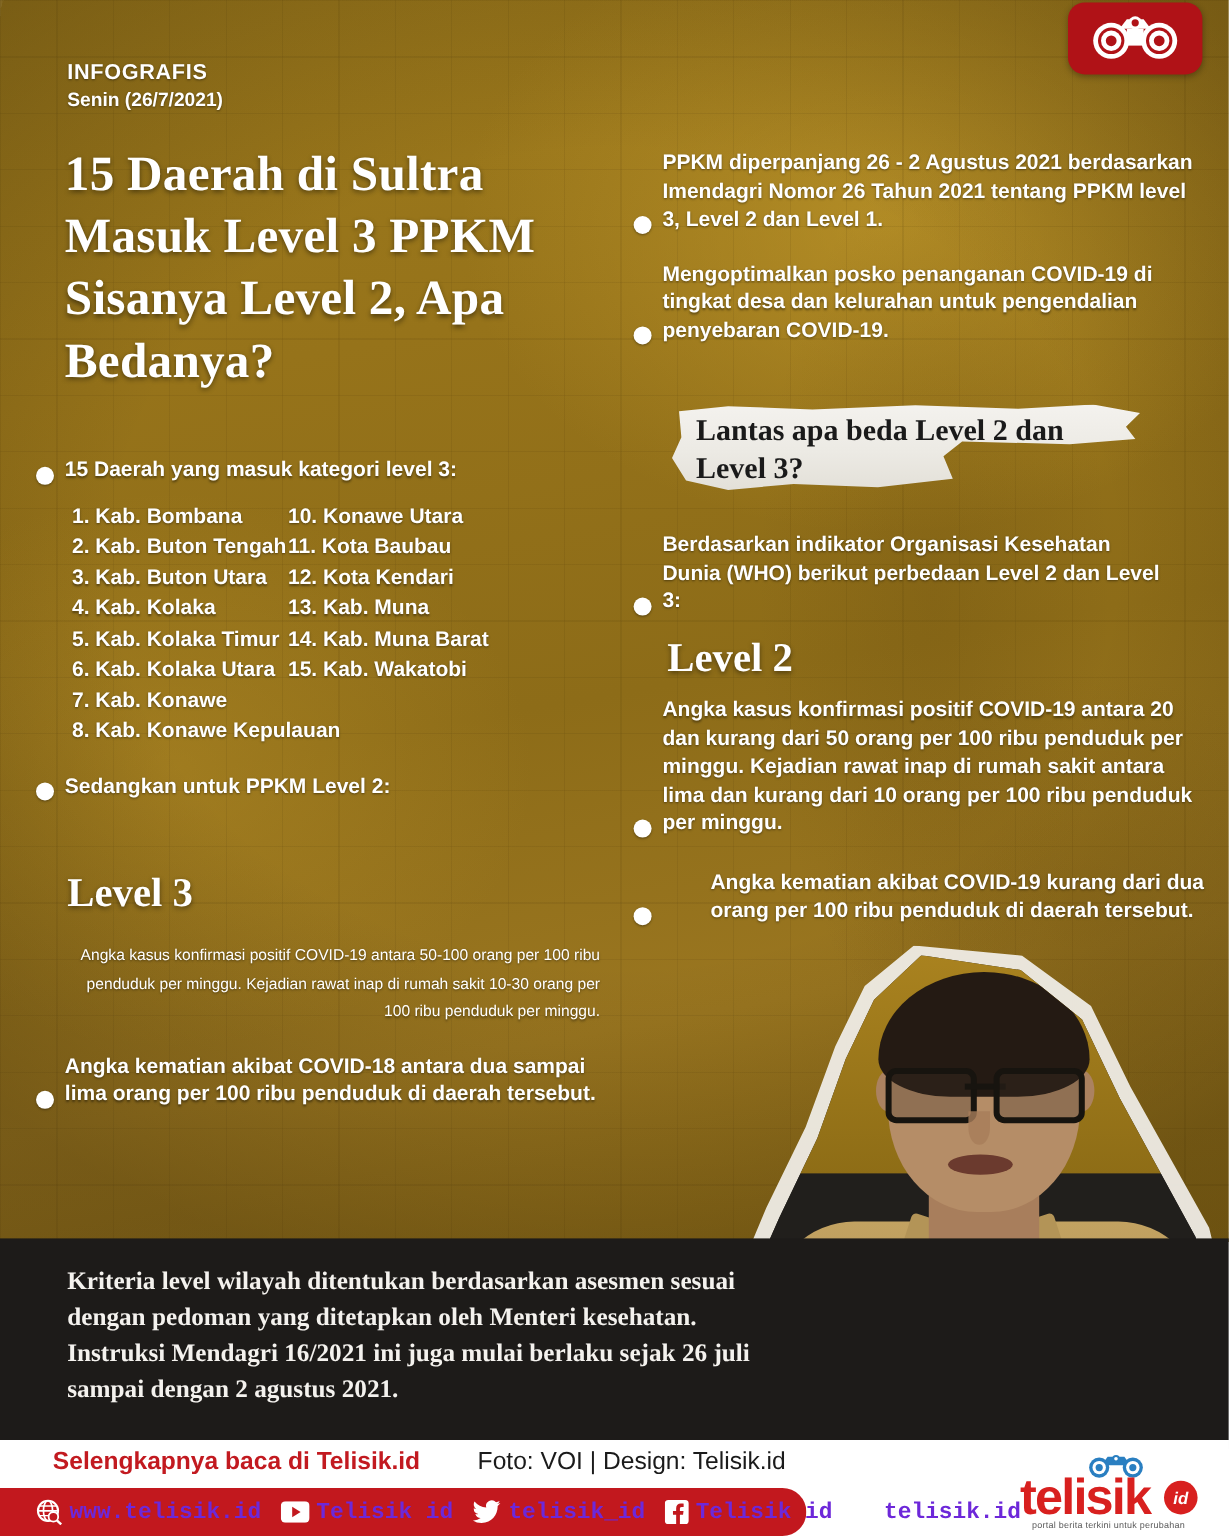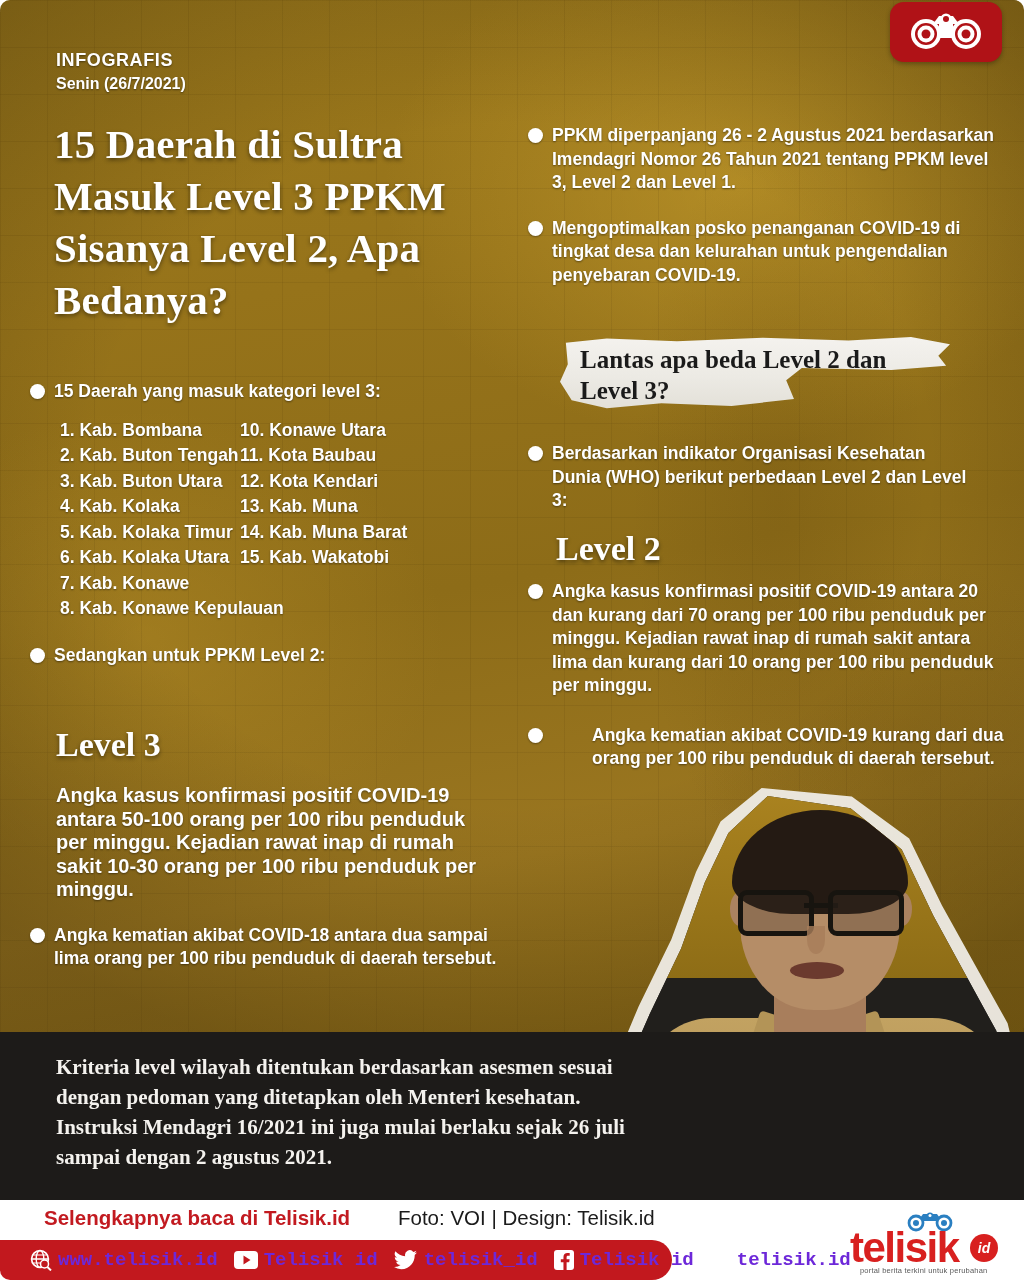--- a/index.html
+++ b/index.html
@@ -1,21 +1,21 @@
 <!DOCTYPE html>
 <html><head>
 <meta charset="utf-8">
 <style>
   html,body{margin:0;padding:0;}
   body{
     width:1024px;height:1280px;overflow:hidden;
     font-family:"Liberation Sans",sans-serif;
     background:#ffffff;
   }
-  .poster{position:relative;width:1024px;height:1280px;overflow:hidden;border-radius:10px;}
+  .poster{position:relative;width:1024px;height:1280px;overflow:hidden;}
 
   
   .paper{
     position:absolute;left:0;top:0;width:1024px;height:1035px;
     background:
       radial-gradient(ellipse 520px 380px at 72% 18%, rgba(201,160,47,.55), rgba(0,0,0,0) 68%),
       radial-gradient(ellipse 430px 330px at 14% 62%, rgba(183,143,40,.45), rgba(0,0,0,0) 70%),
       radial-gradient(ellipse 300px 260px at 88% 72%, rgba(120,88,18,.32), rgba(0,0,0,0) 72%),
       linear-gradient(170deg,#9d7a1c 0%,#96731a 28%,#8d6c18 55%,#9a7620 78%,#8a6916 100%);
   }
@@ -56,32 +56,33 @@
   }
 
   .logo-badge{
     position:absolute;right:22px;top:2px;width:112px;height:60px;
     background:#b01217;border-radius:14px;
     display:flex;align-items:center;justify-content:center;
     box-shadow:0 2px 5px rgba(0,0,0,.3);
   }
 
   
-  .brow{display:flex;align-items:flex-start;}
+  .brow{display:flex;align-items:flex-end;}
   .dot{
     flex:0 0 auto;width:15px;height:15px;border-radius:50%;background:#fff;
     margin-top:4px;margin-right:9px;box-shadow:0 1px 2px rgba(0,0,0,.35);
   }
   .btxt{
     color:#fff;font-size:17.5px;font-weight:bold;line-height:23.5px;
     text-shadow:0 1px 2px rgba(0,0,0,.45);
   }
   .plain{
-    color:#fff;font-size:20px;font-weight:bold;line-height:23.5px;
+    color:#fff;font-size:13px;font-weight:normal;line-height:23.5px;
     text-shadow:0 1px 2px rgba(0,0,0,.45);
+    text-align:right;
   }
 
   
   .lcol{position:absolute;left:30px;top:380px;width:478px;}
   .lhead{margin-bottom:14px;}
   .numcols{display:flex;padding-left:30px;}
   .numcol{width:180px;}
   .numcol.wide{width:215px;}
   .numitem{
     color:#fff;font-size:17.5px;font-weight:bold;line-height:25.5px;white-space:nowrap;
@@ -322,21 +323,21 @@
       <span class="dot"></span>
       <span class="btxt">Berdasarkan indikator Organisasi Kesehatan Dunia (WHO) berikut perbedaan Level 2 dan Level 3:</span>
     </div>
   </div>
 
   <div class="secttl lvl2ttl">Level 2</div>
 
   <div class="lvl2body">
     <div class="brow">
       <span class="dot"></span>
-      <span class="btxt">Angka kasus konfirmasi positif COVID-19 antara 20 dan kurang dari 70 orang per 100 ribu penduduk per minggu. Kejadian rawat inap di rumah sakit antara lima dan kurang dari 10 orang per 100 ribu penduduk per minggu.</span>
+      <span class="btxt">Angka kasus konfirmasi positif COVID-19 antara 20 dan kurang dari 50 orang per 100 ribu penduduk per minggu. Kejadian rawat inap di rumah sakit antara lima dan kurang dari 10 orang per 100 ribu penduduk per minggu.</span>
     </div>
     <div class="brow">
       <span class="dot"></span>
       <span class="btxt">Angka kematian akibat COVID-19 kurang dari dua orang per 100 ribu penduduk di daerah tersebut.</span>
     </div>
   </div>
 
   <div class="photo">
     <div class="ph-halo"></div>
     <div class="ph-inner">

